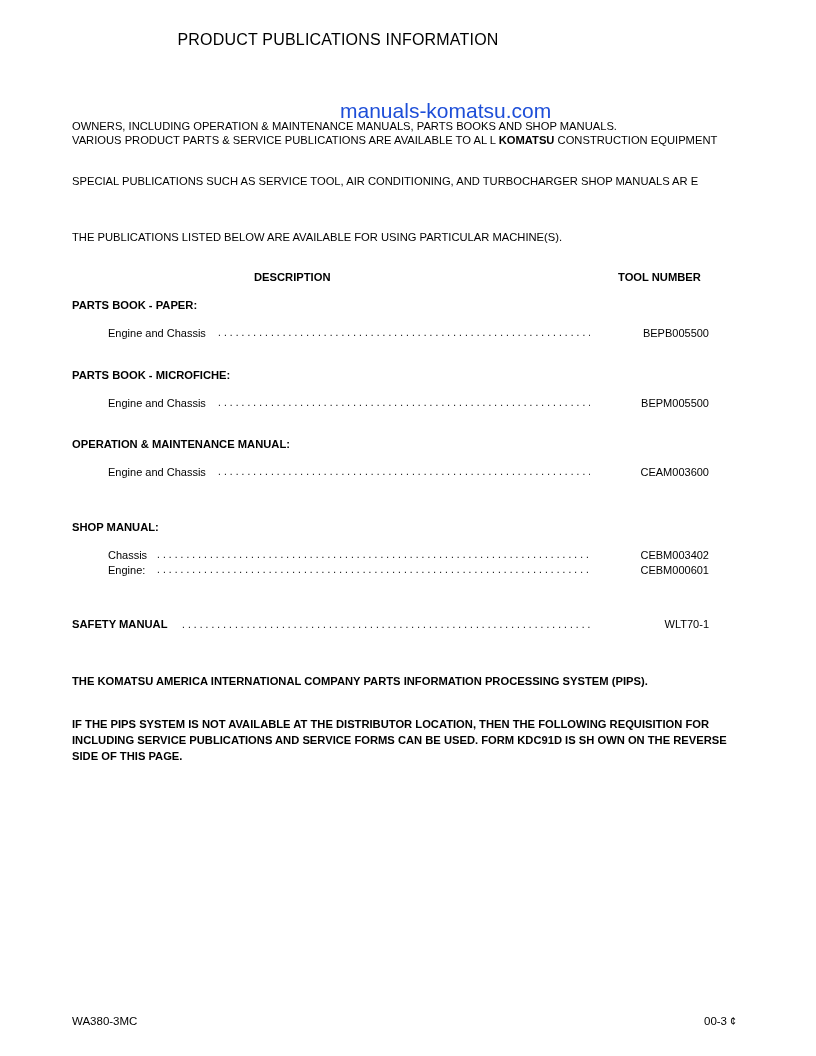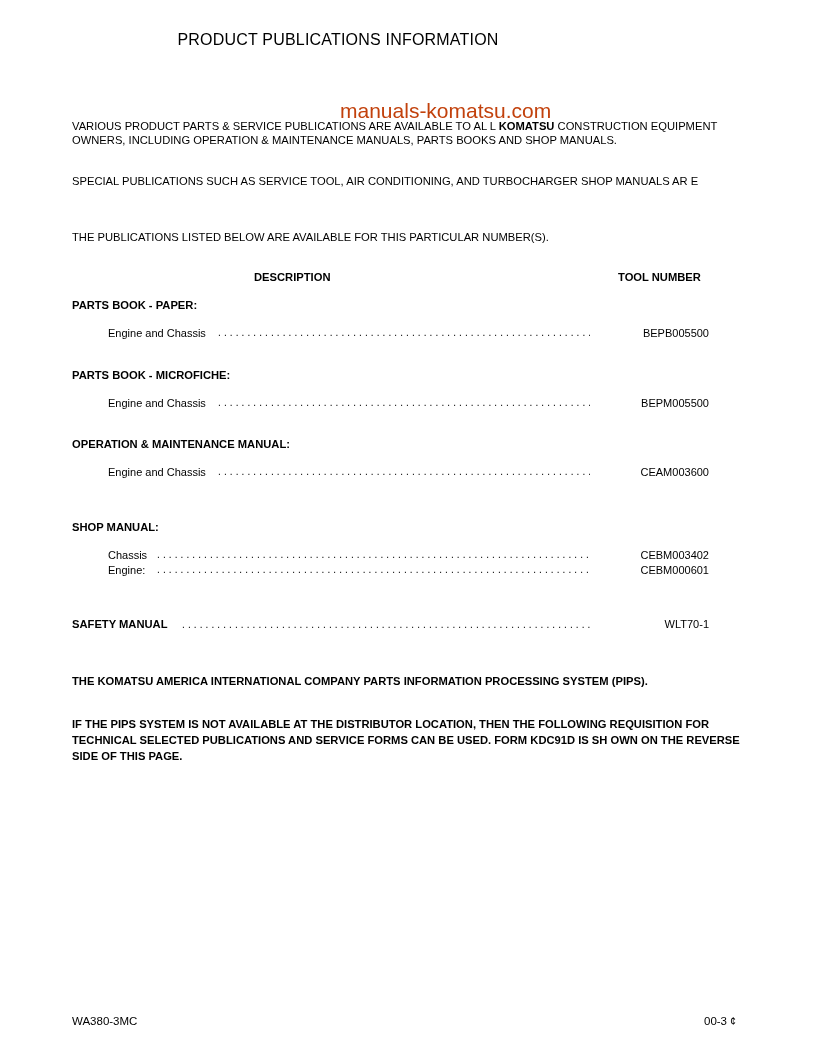--- a/index.html
+++ b/index.html
@@ -1,45 +1,45 @@
 <!DOCTYPE html>
 <html><head>
 <meta charset="utf-8">
 <style>
   html, body { margin:0; padding:0; background:#ffffff; }
   body { width:816px; height:1056px; position:relative; overflow:hidden; color:#000; font-family:"Liberation Sans", sans-serif; }
   .abs { position:absolute; white-space:nowrap; }
   .title { left:0; width:676px; top:31px; text-align:center; font-size:16px; letter-spacing:0.2px; }
-  .watermark { left:340px; top:99px; font-size:21px; color:#c2410c; }
+  .watermark { left:340px; top:99px; font-size:21px; color:#1d4ed8; }
   .para { font-size:11.2px; line-height:14px; }
   .para-bold { font-size:11.2px; line-height:16px; font-weight:bold; }
   .hdr { font-size:11.2px; font-weight:bold; }
   .sec { font-size:11.2px; font-weight:bold; left:72px; }
   .row { font-size:11px; }
   .dots { overflow:hidden; white-space:nowrap; letter-spacing:3.1px; font-size:10px; }
   .code { font-size:11px; text-align:right; width:160px; }
   .footer { font-size:11.5px; top:1015px; }
 </style>
 </head>
 <body>
 
 <div class="abs title">PRODUCT PUBLICATIONS INFORMATION</div>
 
 <div class="abs watermark">manuals-komatsu.com</div>
 
 <div class="abs para" style="left:72px; top:119px;">
+  <div>OWNERS, INCLUDING OPERATION &amp; MAINTENANCE MANUALS, PARTS BOOKS AND SHOP MANUALS.</div>
   <div><span>VARIOUS PRODUCT PARTS &amp; SERVICE PUBLICATIONS ARE AVAILABLE TO AL L </span><b>KOMATSU</b><span> CONSTRUCTION EQUIPMENT</span></div>
-  <div>OWNERS, INCLUDING OPERATION &amp; MAINTENANCE MANUALS, PARTS BOOKS AND SHOP MANUALS.</div>
 </div>
 
 <div class="abs para" style="left:72px; top:174px;">
   <div>SPECIAL PUBLICATIONS SUCH AS SERVICE TOOL, AIR CONDITIONING, AND TURBOCHARGER SHOP MANUALS AR E</div>
 </div>
 
-<div class="abs para" style="left:72px; top:230px;">THE PUBLICATIONS LISTED BELOW ARE AVAILABLE FOR THIS PARTICULAR NUMBER(S).</div>
+<div class="abs para" style="left:72px; top:230px;">THE PUBLICATIONS LISTED BELOW ARE AVAILABLE FOR USING PARTICULAR MACHINE(S).</div>
 
 <div class="abs hdr" style="left:254px; top:271px;">DESCRIPTION</div>
 <div class="abs hdr" style="left:618px; top:271px;">TOOL NUMBER</div>
 
 <div class="abs sec" style="top:299px;">PARTS BOOK - PAPER:</div>
 <div class="abs row" style="left:108px; top:327px;">Engine and Chassis</div>
 <div class="abs dots" style="left:218px; top:327px; width:372px;">........................................................................................................</div>
 <div class="abs code" style="left:549px; top:327px;">BEPB005500</div>
 
 <div class="abs sec" style="top:369px;">PARTS BOOK - MICROFICHE:</div>
@@ -63,21 +63,21 @@
 <div class="abs sec" style="top:618px;">SAFETY MANUAL</div>
 <div class="abs dots" style="left:182px; top:619px; width:408px;">........................................................................................................</div>
 <div class="abs code" style="left:549px; top:618px;">WLT70-1</div>
 
 <div class="abs para-bold" style="left:72px; top:673px;">
   <div>THE KOMATSU AMERICA INTERNATIONAL COMPANY PARTS INFORMATION PROCESSING SYSTEM (PIPS).</div>
 </div>
 
 <div class="abs para-bold" style="left:72px; top:716px;">
   <div>IF THE PIPS SYSTEM IS NOT AVAILABLE AT THE DISTRIBUTOR LOCATION, THEN THE FOLLOWING REQUISITION FOR</div>
-  <div>TECHNICAL SELECTED PUBLICATIONS AND SERVICE FORMS CAN BE USED. FORM KDC91D IS SH OWN ON THE REVERSE</div>
+  <div>INCLUDING SERVICE PUBLICATIONS AND SERVICE FORMS CAN BE USED. FORM KDC91D IS SH OWN ON THE REVERSE</div>
   <div>SIDE OF THIS PAGE.</div>
 </div>
 
 <div class="abs footer" style="left:72px;">WA380-3MC</div>
 <div class="abs footer" style="left:704px;">
   <span>00-3</span>
   <span style="font-size:10px;">¢</span>
 </div>
 
 </body></html>

